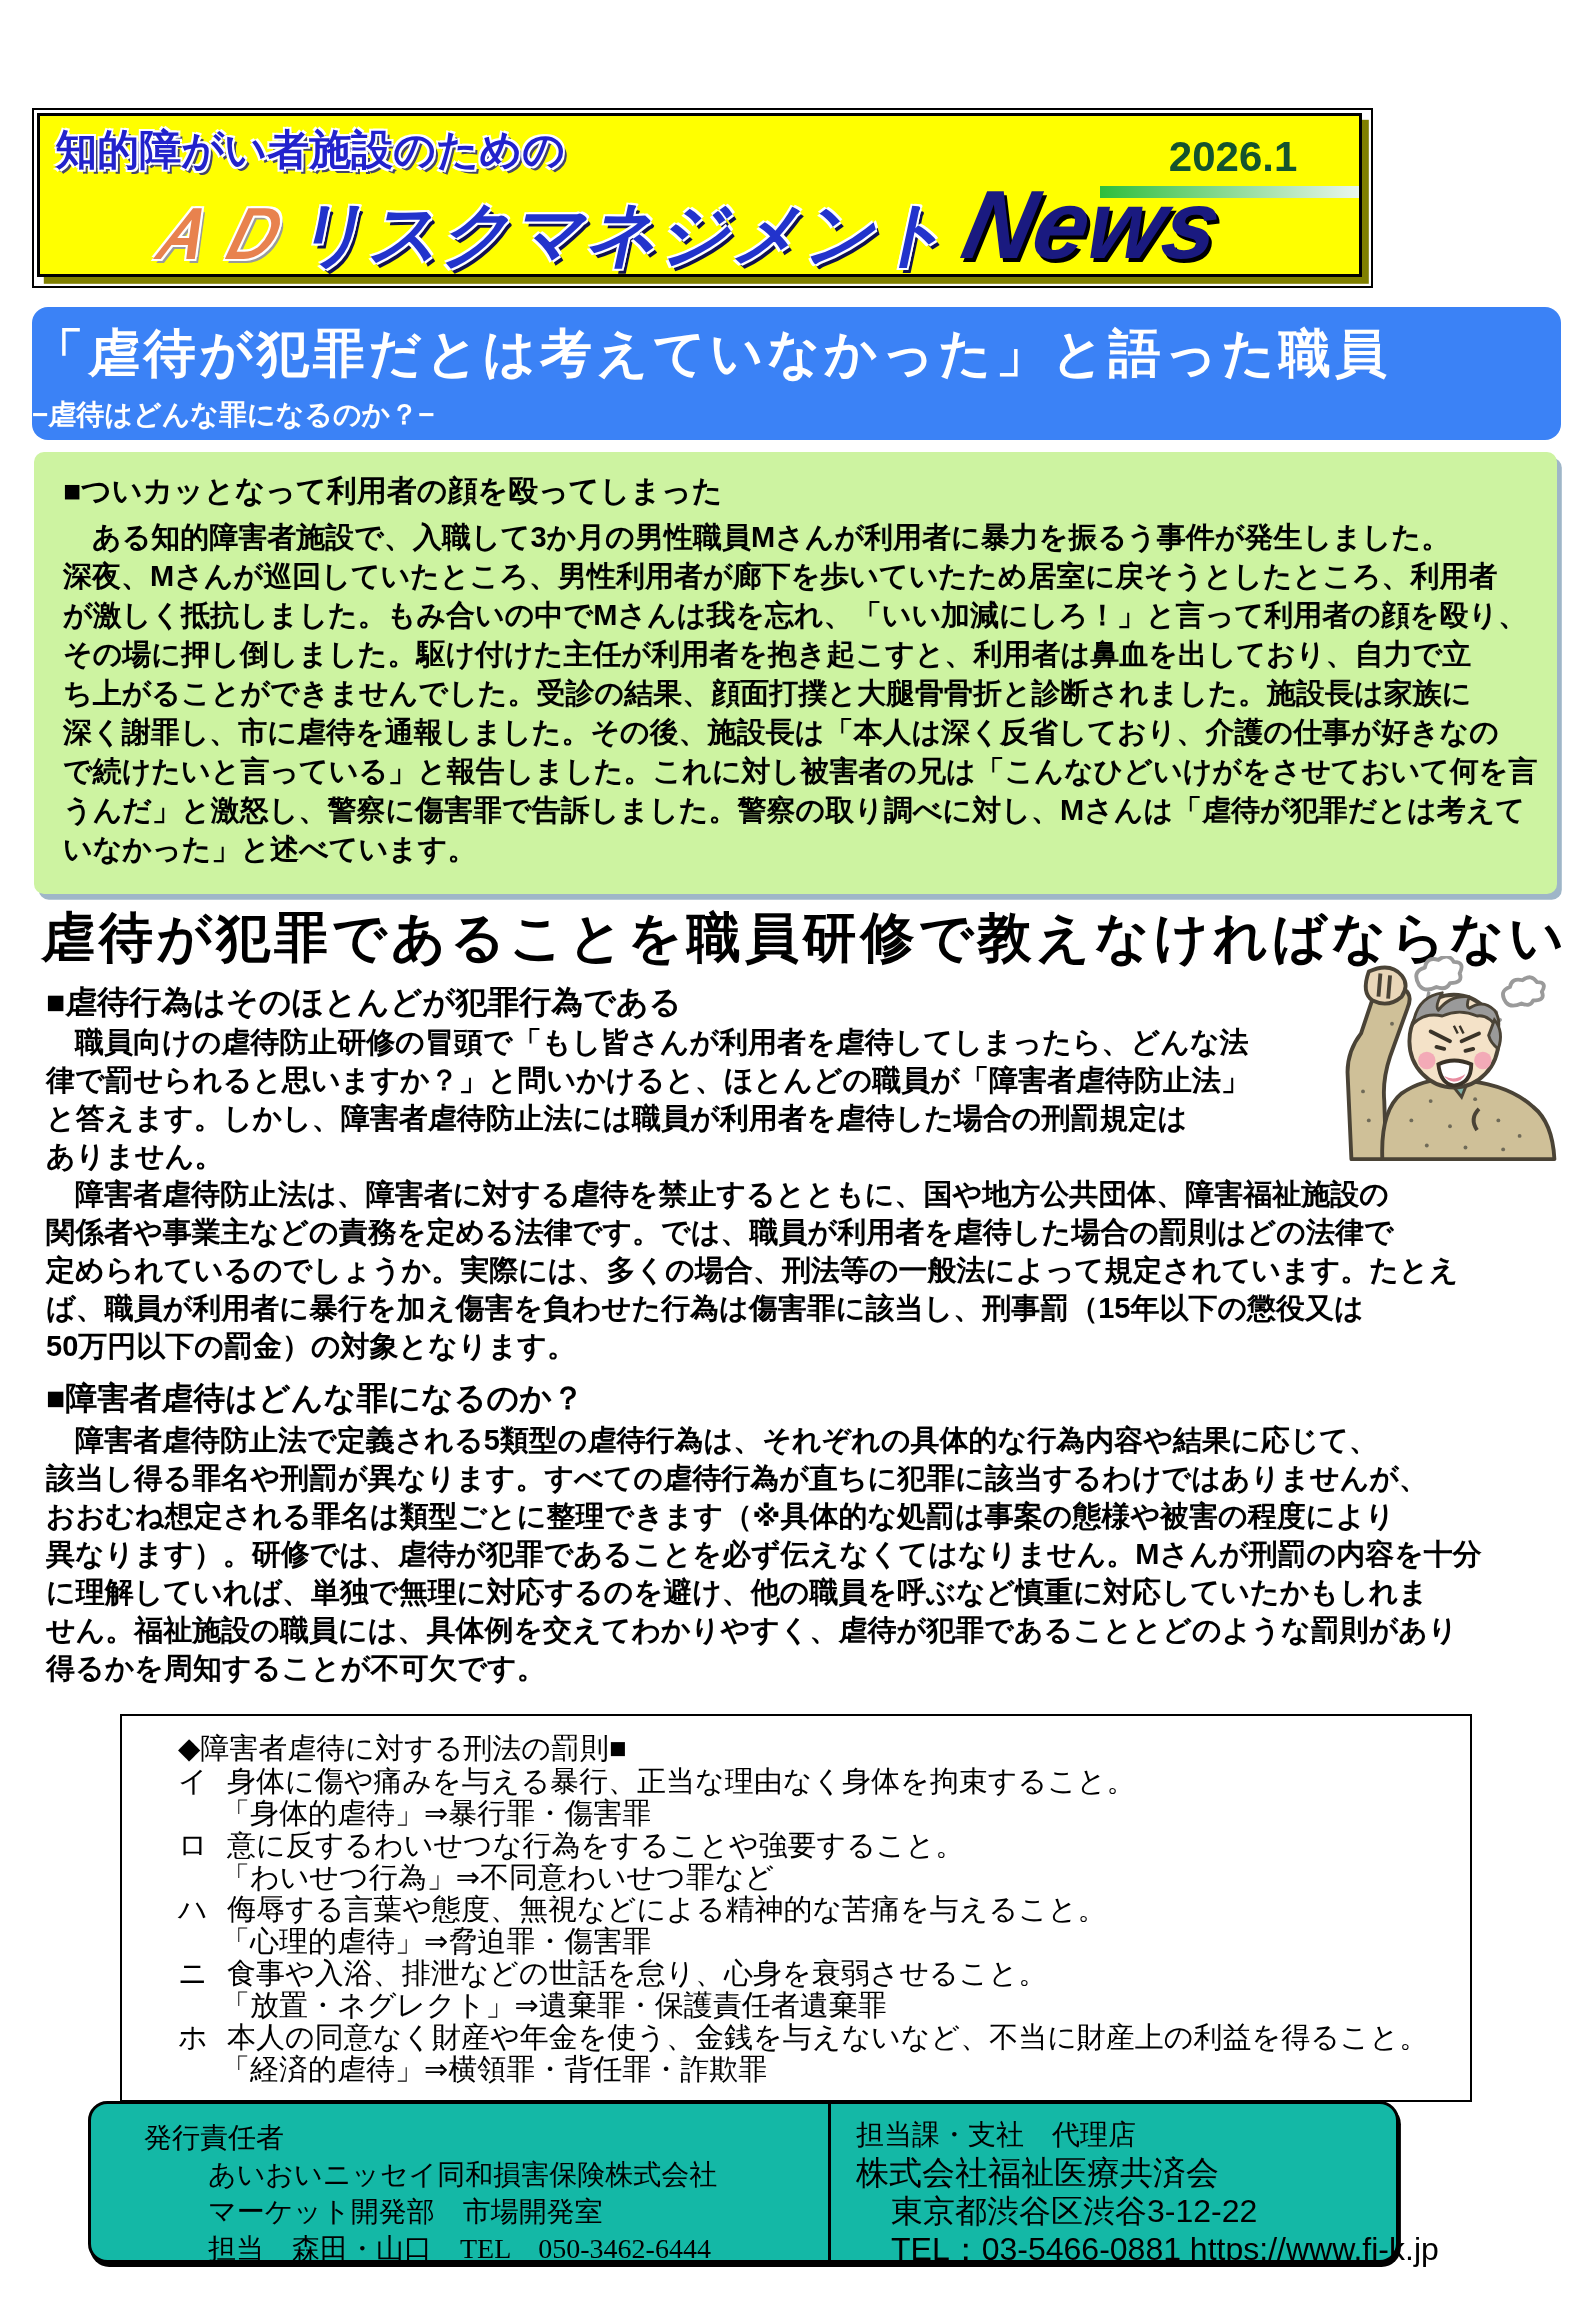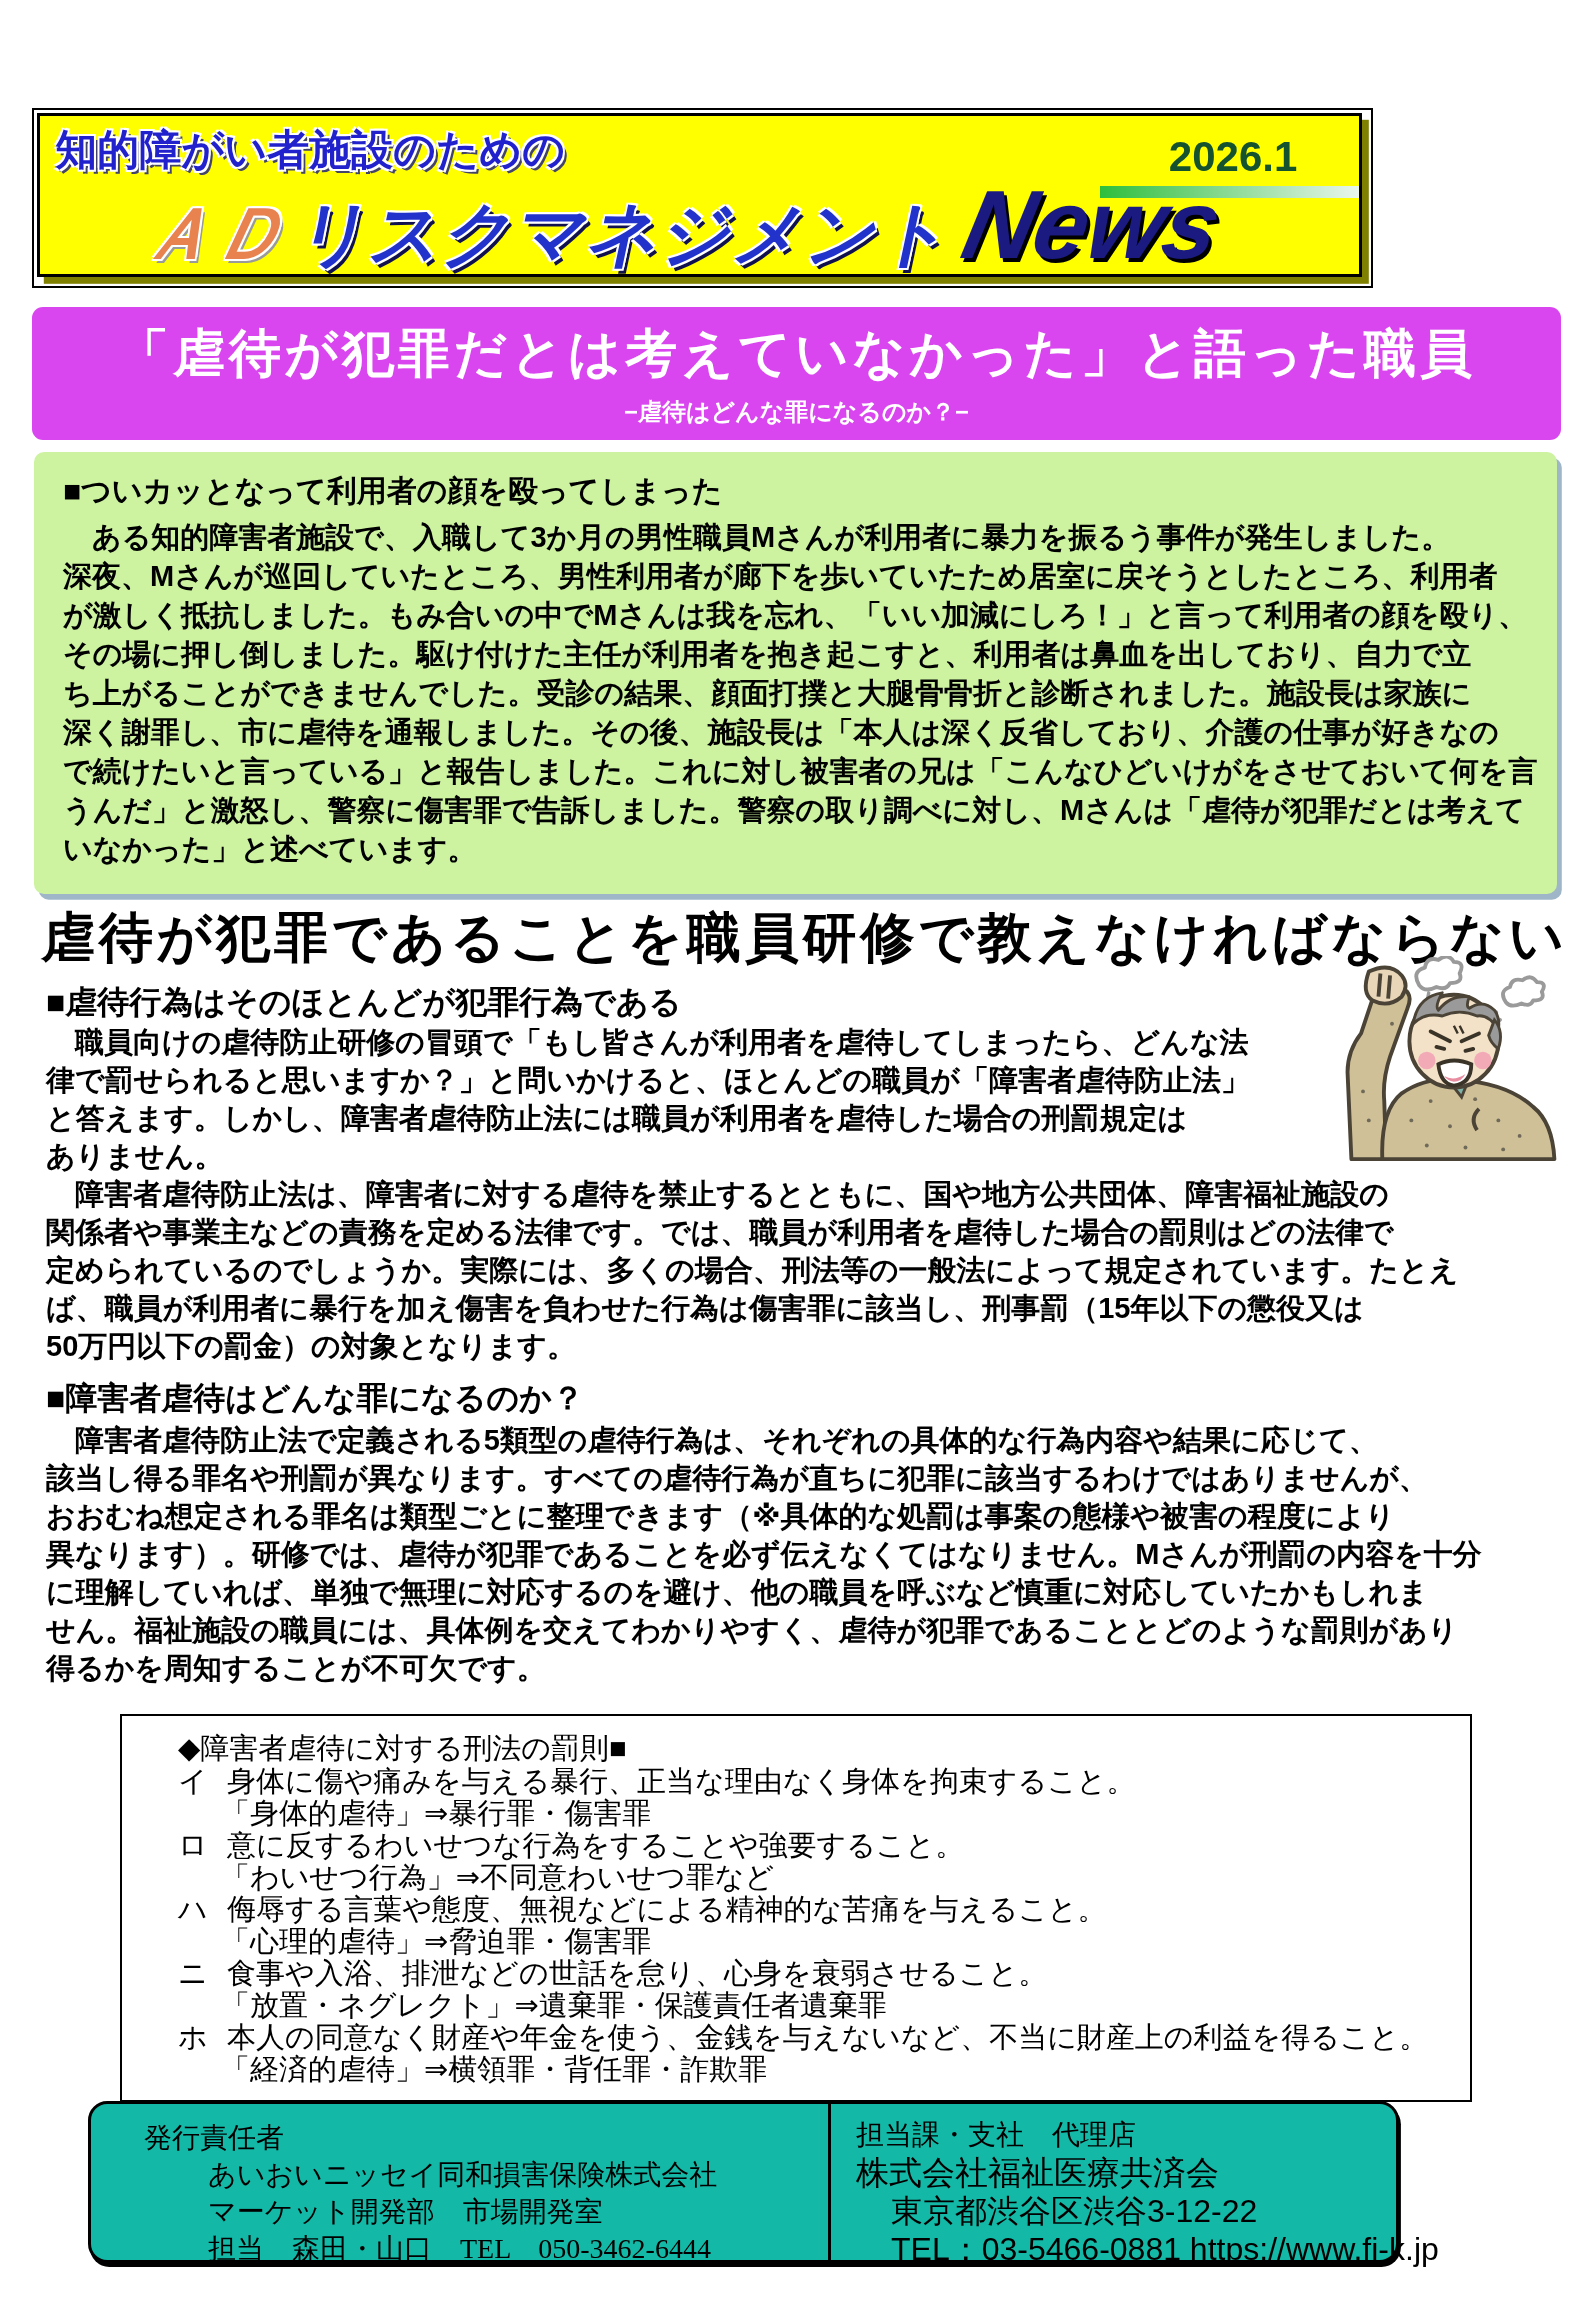--- a/index.html
+++ b/index.html
@@ -42,24 +42,24 @@
   .issue-date{
     position:absolute;right:62px;top:17.4px;font-size:42px;font-weight:bold;color:#14532d;
   }
   .date-bar{
     position:absolute;right:0;top:70px;width:259px;height:12.6px;
     background:linear-gradient(to right,#2ebe3c,#eaf6ee);
   }
   
   .banner{
     position:absolute;left:32px;top:307px;width:1529px;height:133px;box-sizing:border-box;
-    background:#d946ef;border-radius:11px;text-align:center;color:#fff;
+    background:#3b82f6;border-radius:16px;text-align:left;color:#fff;
   }
   .banner-title{font-size:52px;letter-spacing:3.9px;font-weight:bold;margin-top:11.6px;white-space:nowrap;}
-  .banner-subtitle{font-size:24px;font-weight:bold;margin-top:7.7px;}
+  .banner-subtitle{font-size:28px;font-weight:bold;margin-top:7.7px;}
   
   .casebox{
     position:absolute;left:34px;top:452px;width:1523px;height:442px;box-sizing:border-box;
     background:#cdf3a1;border-radius:10px;box-shadow:4.8px 5.8px 0 #9fb6c8;
     padding:19.3px 27px 0 29px;
   }
   .casebox .cb-heading{font-size:30px;font-weight:bold;margin-bottom:5.8px;white-space:nowrap;}
   .casebox .lines div{font-size:29px;font-weight:600;line-height:39px;white-space:nowrap;}
   
   .headline{

